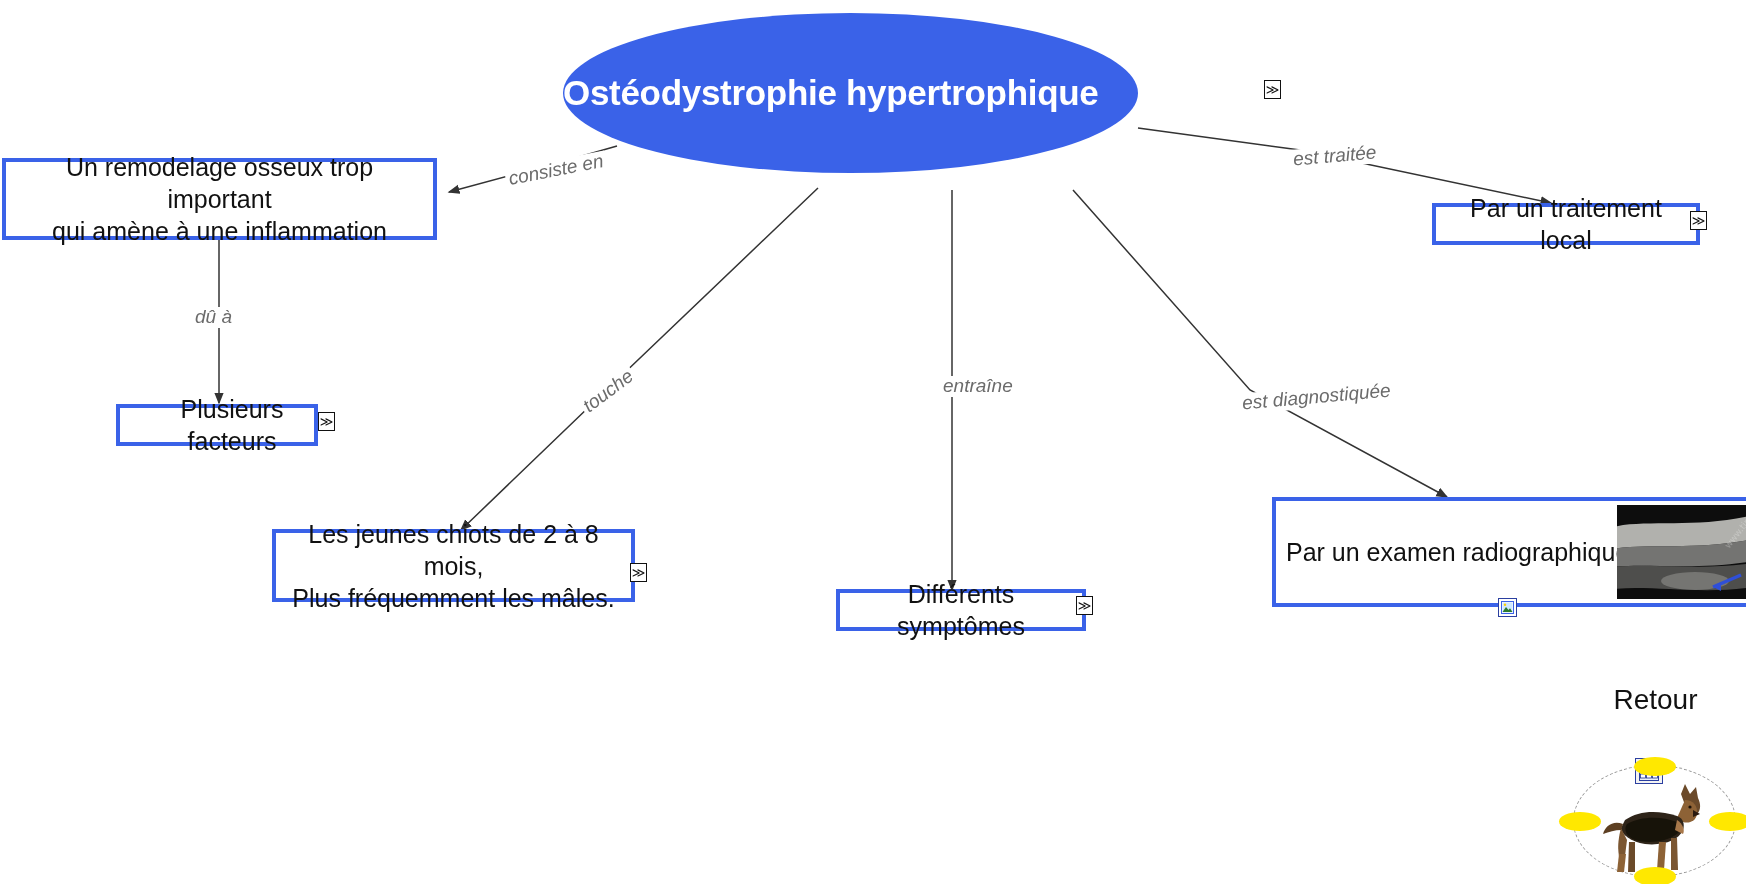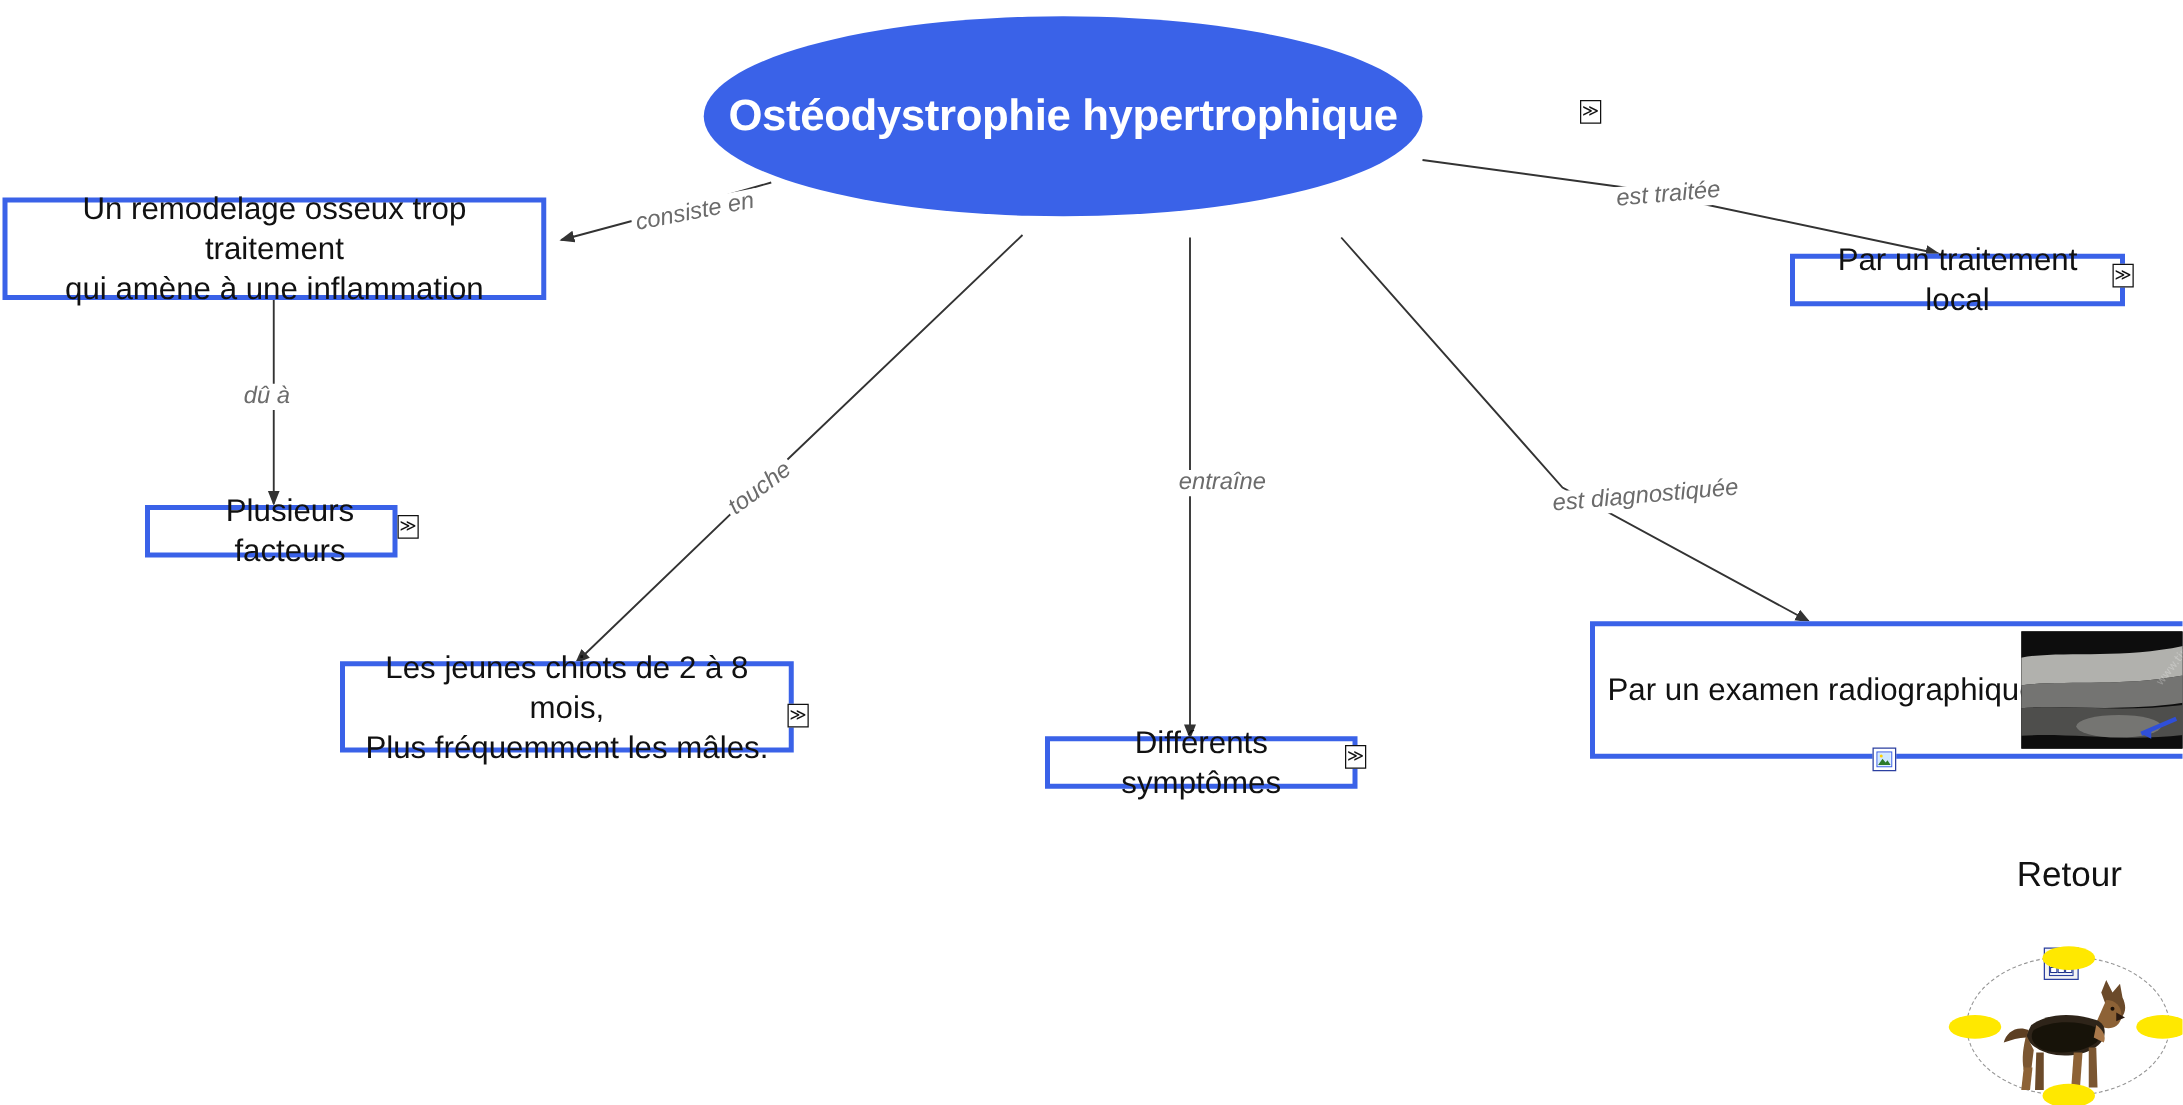--- a/index.html
+++ b/index.html
@@ -46,21 +46,21 @@
   }
   .node-text{display:block;}
 
   
   #root-node{
     position:absolute;
     left:563px;top:13px;
     width:575px;height:160px;
     background:#3a62e8;
     border-radius:50%;
-    display:flex;align-items:center;justify-content:center;
+    display:flex;align-items:center;justify-content:flex-start;
     color:#ffffff;
     font-size:35px;
     font-weight:bold;
     letter-spacing:-0.3px;
     text-align:center;
   }
 
   
   .chev{
     position:absolute;
@@ -137,21 +137,21 @@
 
     <path d="M219,240 L219,403" stroke="#333" stroke-width="1.5" fill="none" marker-end="url(#arrow)"></path>
   </svg>
 
   <div id="root-node">
     <span>Ostéodystrophie hypertrophique</span>
   </div>
   <div class="chev" style="left:1264px;top:80px;">≫</div>
 
   <div class="node" style="left:2px;top:158px;width:435px;height:82px;">
-    <span class="node-text">Un remodelage osseux trop traitement
+    <span class="node-text">Un remodelage osseux trop important
  qui amène à une inflammation</span>
   </div>
 
   <div class="node" style="left:116px;top:404px;width:202px;height:42px;padding-left:36px;">
     <span class="node-text">Plusieurs facteurs</span>
   </div>
   <div class="chev" style="left:318px;top:412px;">≫</div>
 
   <div class="node" style="left:272px;top:529px;width:363px;height:73px;">
     <span class="node-text">Les jeunes chiots de 2 à 8 mois,

